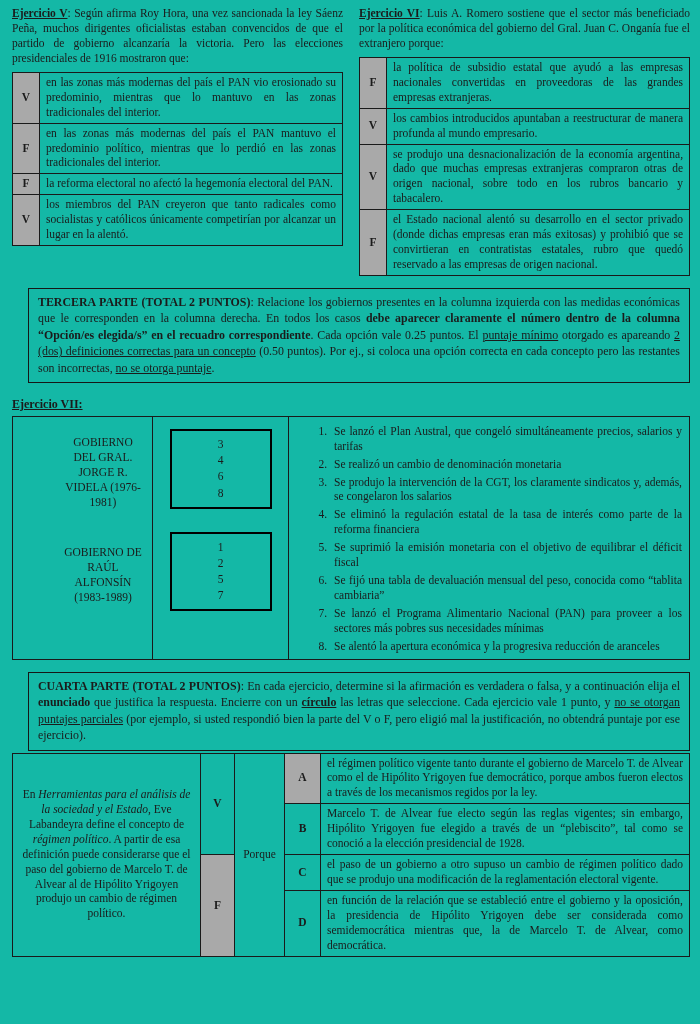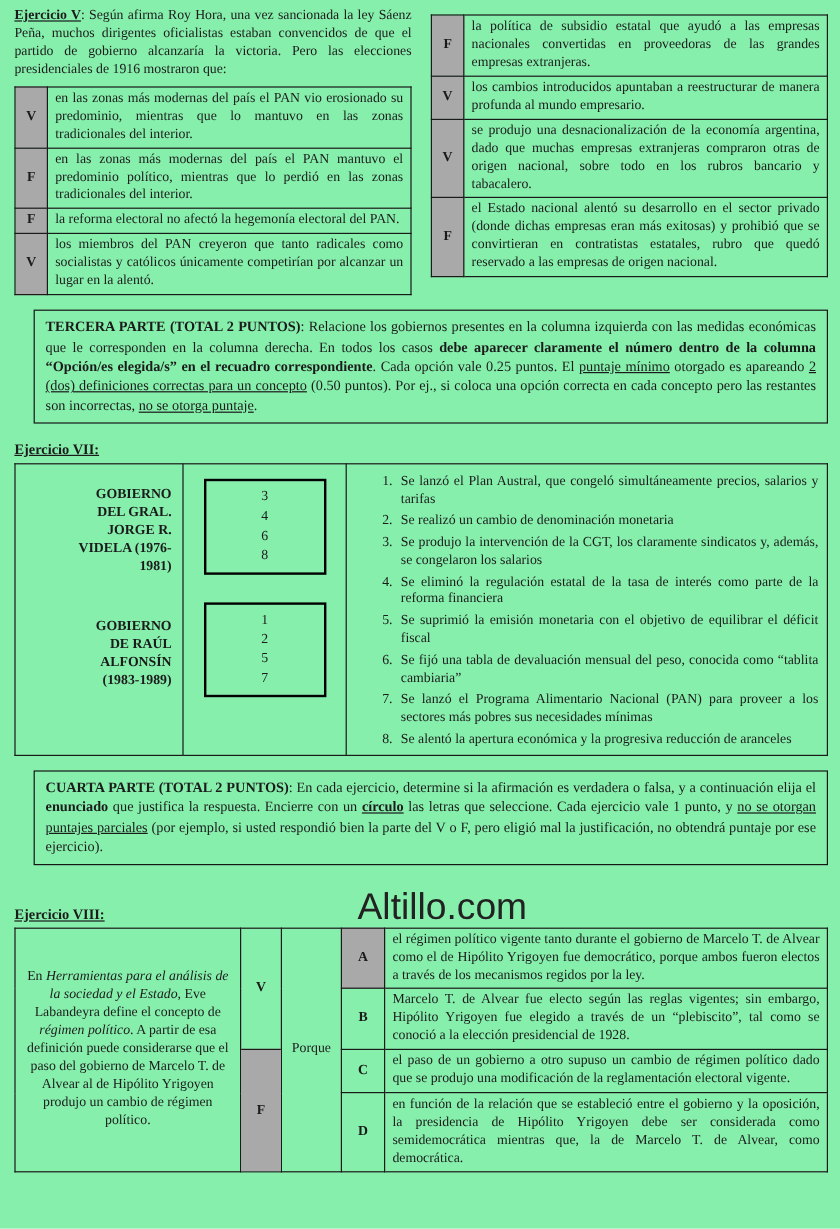--- a/index.html
+++ b/index.html
@@ -2,21 +2,21 @@
 <html><head>
 <meta charset="utf-8">
 <style>
   * { box-sizing: border-box; }
   html,body { margin:0; padding:0; background:#ffffff; }
   .page {
     width:700px; height:1024px; overflow:hidden;
     padding:6px 10px 4px 12px;
     font-family:"Liberation Serif", serif;
     color:#1b1b1b; font-size:11.5px; line-height:1.3;
-    background:#86efac;
+    background:#14b8a6;
   }
   .fmt-b { font-weight:bold; }
   .fmt-u { text-decoration:underline; }
   .fmt-i { font-style:italic; }
   .fmt-bu { font-weight:bold; text-decoration:underline; }
   .ex-title { font-weight:bold; text-decoration:underline; }
   .intro { text-align:justify; margin:0 0 6px 0; }
   .two-col { display:flex; gap:16px; align-items:flex-start; }
   .col { flex:1 1 0; }
 
@@ -31,21 +31,21 @@
   .ex-label { font-weight:bold; text-decoration:underline; font-size:12px; margin:14px 0 3px 0; display:inline-block; }
 
   table.match { width:100%; border-collapse:collapse; }
   table.match th { border:1.2px solid #1a1a1a; background:#b6b6b6; font-weight:bold;
                    padding:3px 4px; font-size:11.8px; }
   table.match td { border:1.2px solid #1a1a1a; vertical-align:top; }
   .gov-col { width:140px; }
   .opt-col { width:136px; }
   .stack { display:flex; flex-direction:column; height:100%; min-height:205px; }
   .stack > div { flex:1 1 50%; display:flex; align-items:center; justify-content:center; }
-  .gov-name { font-weight:bold; text-align:right; padding:4px 8px;margin-left:41px; }
+  .gov-name { font-weight:normal; text-align:center; padding:4px 8px;margin-left:41px; }
   .option-box { border:2.6px solid #000; width:102px; padding:5px 0 6px 0; text-align:center;
                 line-height:1.4; }
   ol.medidas { margin:6px 0 4px 0; }
   ol.medidas li { margin:0 6px 3px 0; text-align:justify; padding-left:4px; }
 
   .wm-band { display:flex; align-items:flex-end; margin-top:10px; height:40px; }
   .wm-band .ex-label { margin:0; }
   .watermark { flex:1; text-align:center; font-family:"Liberation Sans", sans-serif;
                font-size:31px; color:#222; line-height:1; padding-right:40px; }
 
@@ -85,20 +85,21 @@
           <td>la reforma electoral no afectó la hegemonía electoral del PAN.</td>
         </tr>
         <tr>
           <td class="letter shaded">V</td>
           <td>los miembros del PAN creyeron que tanto radicales como socialistas y católicos únicamente competirían por alcanzar un lugar en la alentó.</td>
         </tr>
       </tbody>
         </table>
     </div>
     <div class="col">
+      <p class="intro"><span class="ex-title">Ejercicio VI</span><span>: Luis A. Romero sostiene que el sector más beneficiado por la política económica del gobierno del Gral. Juan C. Onganía fue el extranjero porque:</span></p>
       <table class="vf">
         <tbody>
             <tr>
           <td class="letter shaded">F</td>
           <td>la política de subsidio estatal que ayudó a las empresas nacionales convertidas en proveedoras de las grandes empresas extranjeras.</td>
         </tr>
         <tr>
           <td class="letter shaded">V</td>
           <td>los cambios introducidos apuntaban a reestructurar de manera profunda al mundo empresario.</td>
         </tr>
@@ -166,24 +167,20 @@
             </ol>
       </td>
     </tr>
   </tbody>
     </table>
 
   
   <div class="part-box"><span class="fmt-b">CUARTA PARTE (TOTAL 2 PUNTOS)</span><span>: En cada ejercicio, determine si la afirmación es verdadera o falsa, y a continuación elija el </span><span class="fmt-b">enunciado</span><span> que justifica la respuesta. Encierre con un </span><span class="fmt-bu">círculo</span><span> las letras que seleccione. Cada ejercicio vale 1 punto, y </span><span class="fmt-u">no se otorgan puntajes parciales</span><span> (por ejemplo, si usted respondió bien la parte del V o F, pero eligió mal la justificación, no obtendrá puntaje por ese ejercicio).</span></div>
 
   
-  <div class="wm-band">
-    <span class="ex-label">Ejercicio VIII:</span>
-    <span class="watermark">Altillo.com</span>
-  </div>
 
   
   <table class="just">
     <tbody>
         <tr>
       <td class="stmt" rowspan="4"><span>En </span><span class="fmt-i">Herramientas para el análisis de la sociedad y el Estado</span><span>, Eve Labandeyra define el concepto de </span><span class="fmt-i">régimen político</span><span>. A partir de esa definición puede considerarse que el paso del gobierno de Marcelo T. de Alvear al de Hipólito Yrigoyen produjo un cambio de régimen político.</span></td>
       <td class="vfcell" rowspan="4">
         <div class="vf-stack">
           <div>V</div>
           <div class="shaded">F</div>

